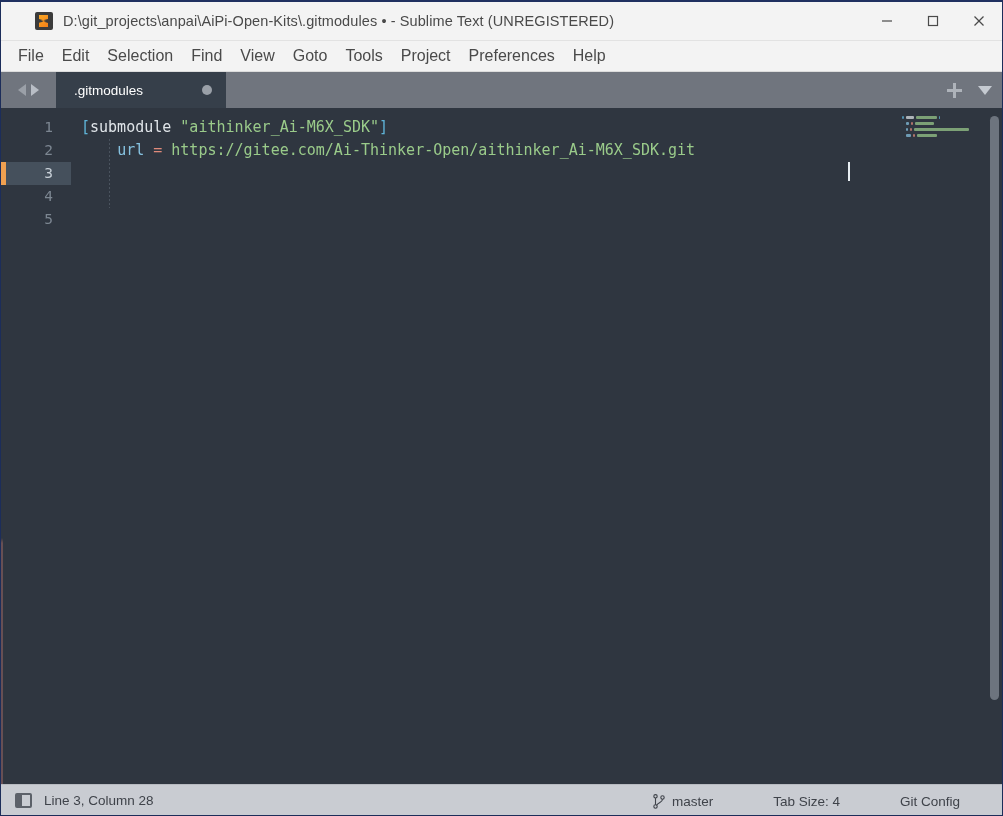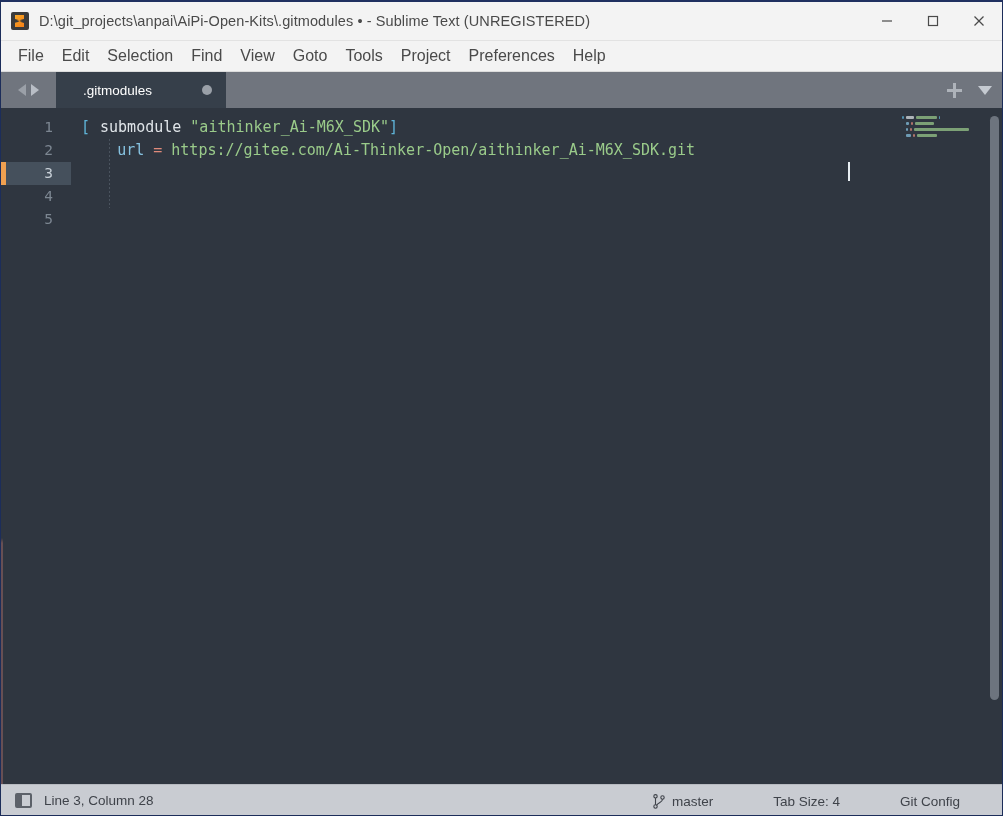--- a/index.html
+++ b/index.html
@@ -29,20 +29,21 @@
 
   
   .titlebar {
     height: 38px;
     min-height: 38px;
     background: #f3f3f3;
     display: flex;
     align-items: center;
     position: relative;
     border-bottom: 1px solid #e2e2e2;
+    padding-left: 24px;
   }
   .tb-logo {
     width: 18px;
     height: 18px;
     margin-left: 10px;
     margin-right: 10px;
     background: #3b3b3b;
     border-radius: 2px;
     position: relative;
     flex: 0 0 auto;
@@ -124,21 +125,21 @@
   }
   .arrow.left  { border-right: 8px solid #9ba0a8; }
   .arrow.right { border-left: 8px solid #b9bec6; }
 
   .tab {
     height: 36px;
     min-width: 170px;
     background: #363f4a;
     display: flex;
     align-items: center;
-    padding: 0 14px 0 27px;
+    padding: 0 14px 0 18px;
     box-sizing: border-box;
     gap: 30px;
     margin-top: 35px;
   }
   .tab-label {
     font-size: 13.5px;
     color: #ffffff;
     white-space: nowrap;
     flex: 1 1 auto;
   }
@@ -244,21 +245,21 @@
   .code-line {
     height: 23px;
     line-height: 23px;
     font-family: "DejaVu Sans Mono", monospace;
     font-size: 15px;
     white-space: pre;
     color: #9fb9a0;
     padding-left: 10px;
   }
   .tok-bracket { color: #5fb4d8; }
-  .tok-section { color: #dfe4e8; margin-left: 10px; }
+  .tok-section { color: #dfe4e8; }
   .tok-string  { color: #9acb8a; }
   .tok-key     { color: #86c2e0; }
   .tok-eq      { color: #e08a7a; }
   .tok-value   { color: #9acb8a; }
 
   
   .indent-guide {
     position: absolute;
     left: 38px;
     top: 31px;

